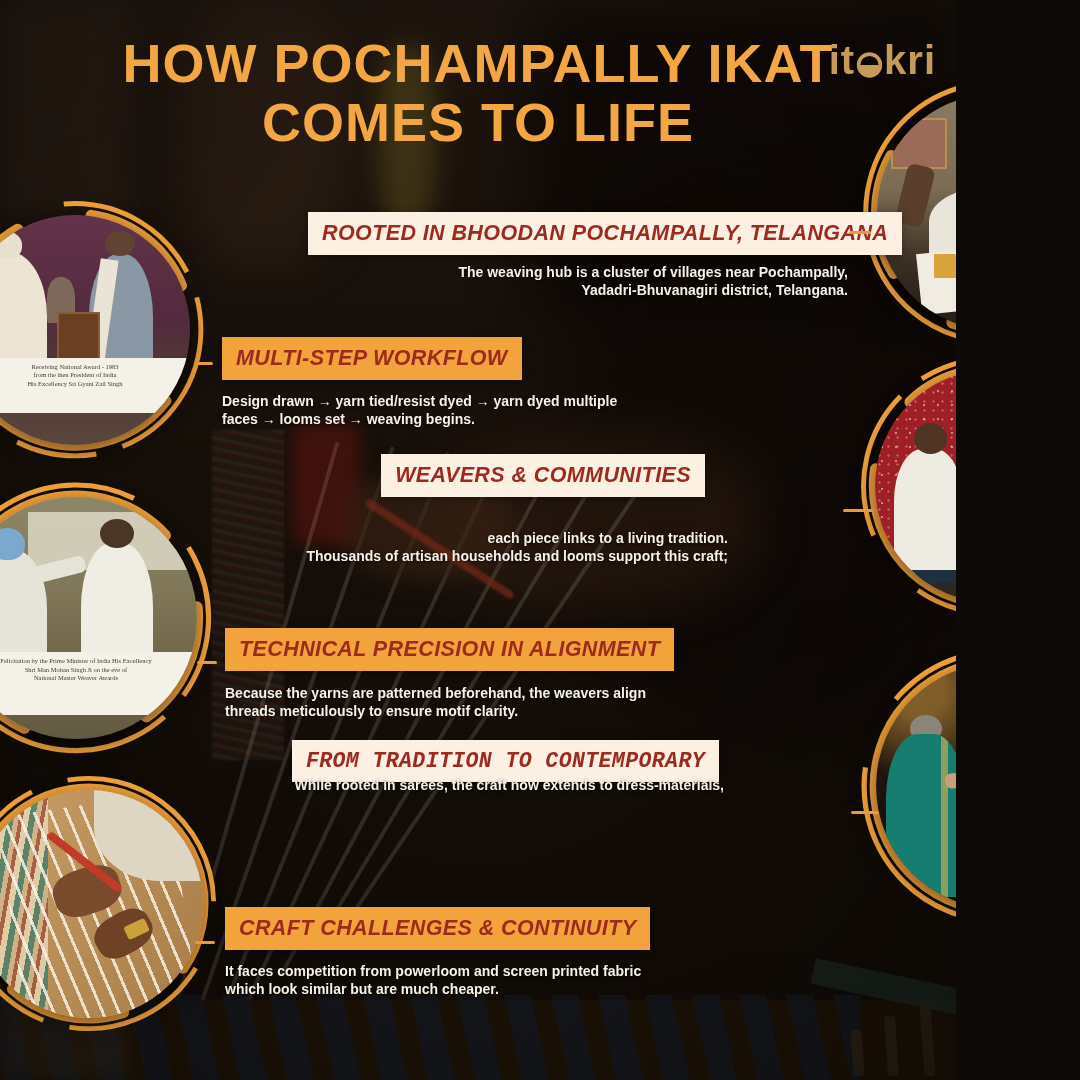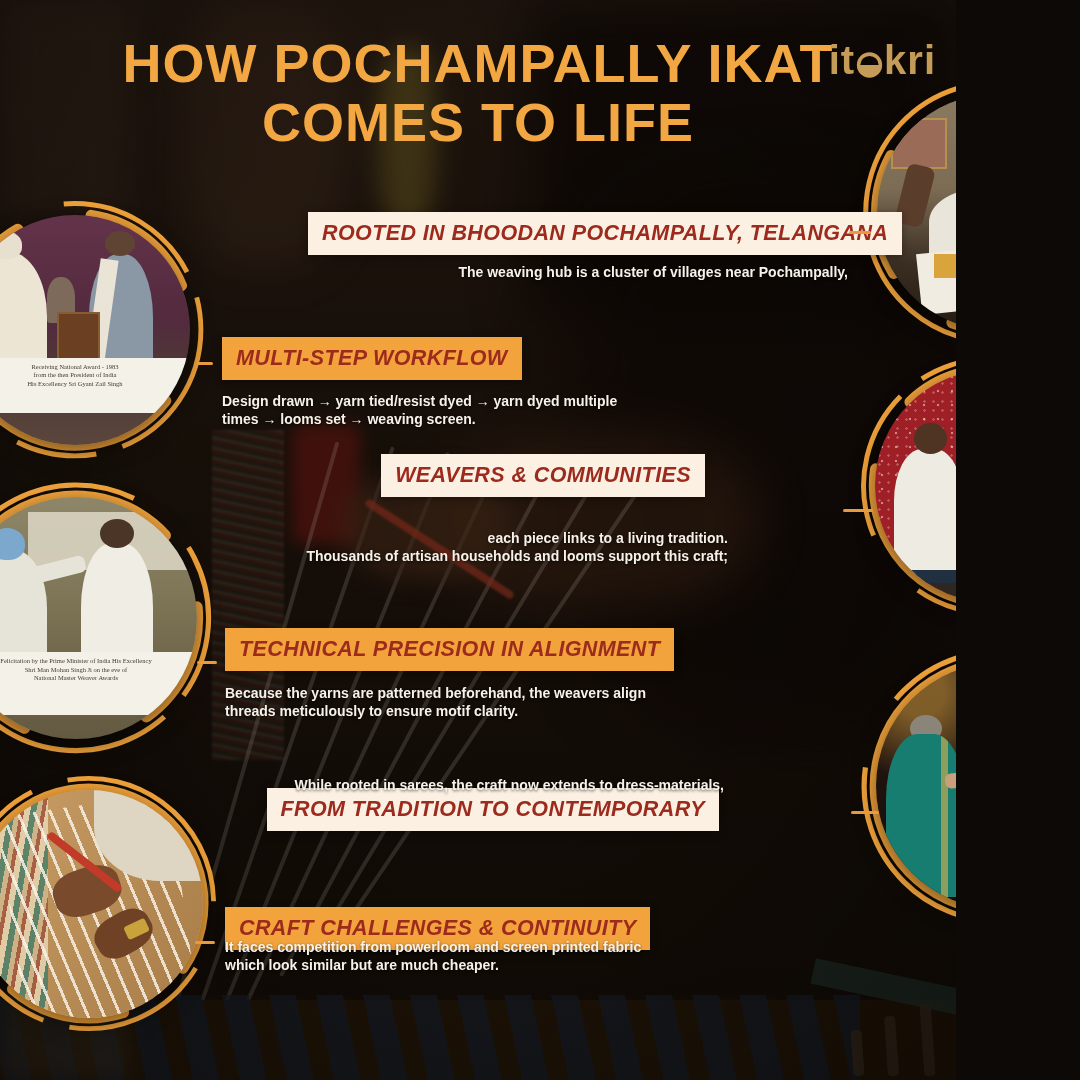--- a/index.html
+++ b/index.html
@@ -136,22 +136,22 @@
     color:var(--heading-maroon);white-space:nowrap;box-shadow:0 2px 8px rgba(0,0,0,.35);}
   .cream{background:var(--box-cream);}
   .orange{background:var(--box-orange);}
   .body-txt{position:absolute;z-index:3;font-size:14px;font-weight:700;line-height:1.32;
     color:var(--body-white);text-shadow:0 1px 3px rgba(0,0,0,.65);}
   .ta-r{text-align:right;} .ta-l{text-align:left;}
   .hb1{left:308px;top:212px;} .bt1{left:290px;width:558px;top:263px;}
   .hb2{left:222px;top:337px;} .bt2{left:222px;width:560px;top:392px;}
   .hb3{right:251px;top:454px;margin-left:8px;} .bt3{right:228px;width:620px;top:529px;}
   .hb4{left:225px;top:628px;} .bt4{left:225px;width:590px;top:684px;}
-  .hb5{right:237px;top:788px;} .bt5{right:232px;width:640px;top:776px;}
-  .hb6{left:225px;top:907px;} .bt6{left:225px;width:590px;top:938px;}
+  .hb5{right:237px;top:740px;font-family:Liberation Mono, monospace;} .bt5{right:232px;width:640px;top:776px;}
+  .hb6{left:225px;top:907px;} .bt6{left:225px;width:590px;top:962px;}
   .dash{position:absolute;z-index:3;height:3px;background:var(--dash-orange);border-radius:2px;}
   .d1{left:849px;top:231px;width:22px;} .d3{left:843px;top:509px;width:30px;}
   .d5{left:851px;top:811px;width:28px;} .dl2{left:197px;top:362px;width:16px;}
   .dl4{left:197px;top:661px;width:20px;} .dl6{left:195px;top:941px;width:20px;}
 </style>
 </head>
 <body>
 
 <div class="canvas">
 
@@ -321,27 +321,28 @@
           <i class="mbody"></i>
           <i class="medal"></i>
     </div>
       </div>
   </div>
 
   <div class="h-box cream hb1">ROOTED IN BHOODAN POCHAMPALLY, TELANGANA</div>
   <div class="dash d1"></div>
   <div class="body-txt ta-r bt1">
     <div>The weaving hub is a cluster of villages near Pochampally,</div>
+      <div>Yadadri-Bhuvanagiri district, Telangana.</div>
   </div>
 
   <div class="dash dl2"></div>
   <div class="h-box orange hb2">MULTI-STEP WORKFLOW</div>
   <div class="body-txt ta-l bt2">
     <div>Design drawn → yarn tied/resist dyed → yarn dyed multiple</div>
-      <div>times → looms set → weaving screen.</div>
+      <div>faces → looms set → weaving begins.</div>
   </div>
 
   <div class="h-box cream hb3">WEAVERS &amp; COMMUNITIES</div>
   <div class="dash d3"></div>
   <div class="body-txt ta-r bt3">
     <div>each piece links to a living tradition.</div>
       <div>Thousands of artisan households and looms support this craft;</div>
   </div>
 
   <div class="dash dl4"></div>

